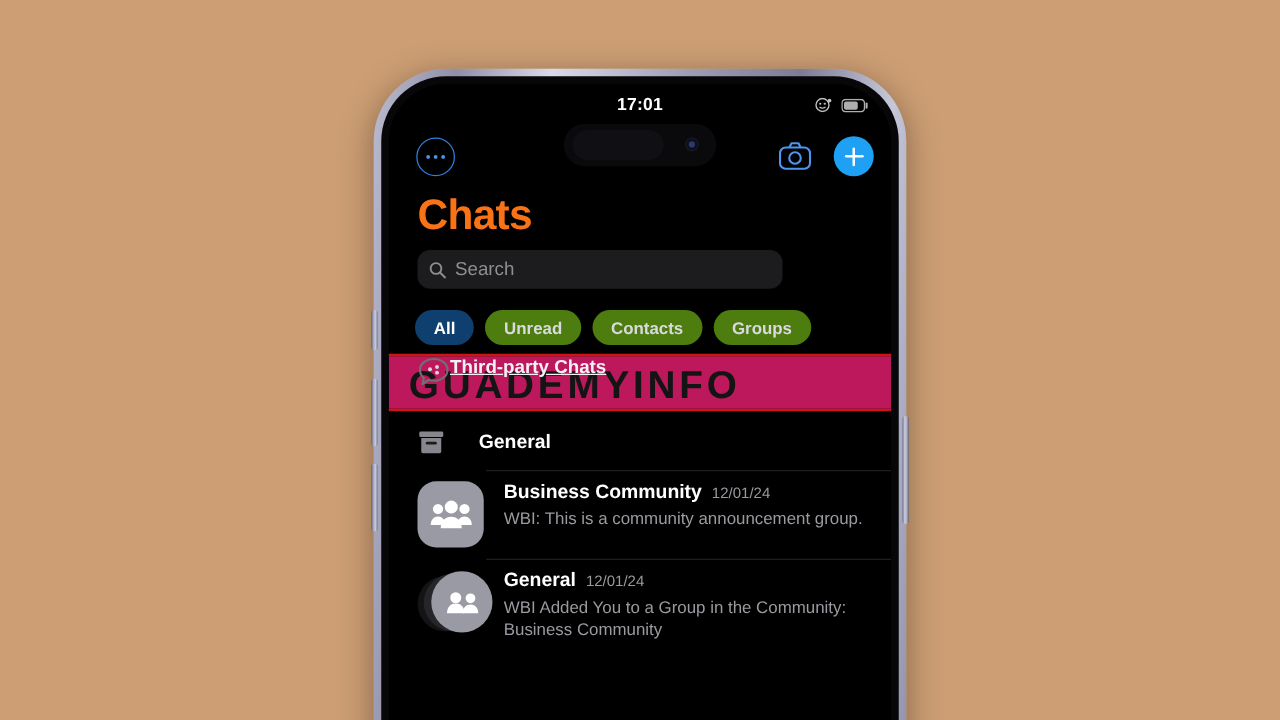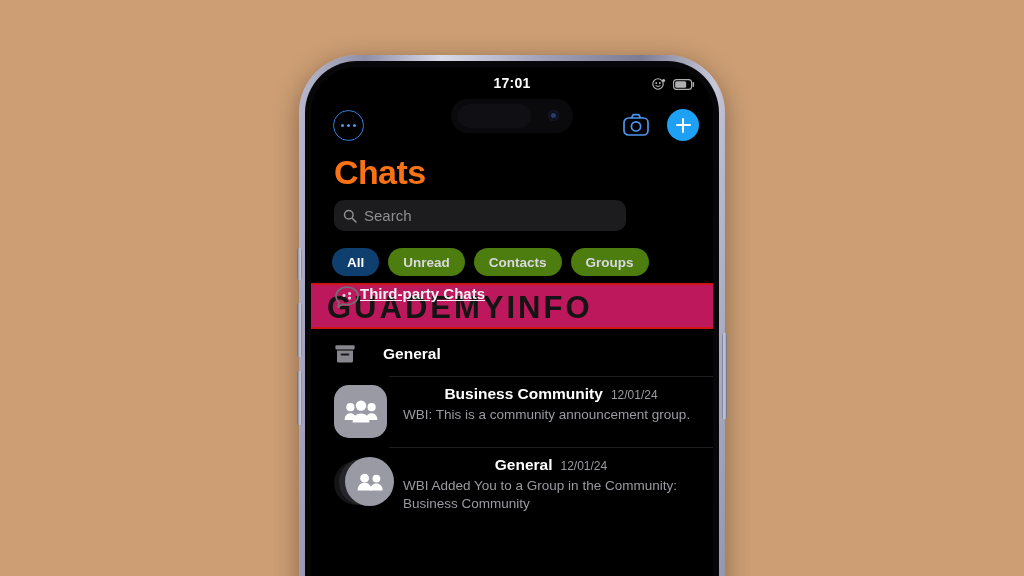--- a/index.html
+++ b/index.html
@@ -378,21 +378,21 @@
   }
   .chat-body {
     margin-left: 16px;
     flex: 1 1 auto;
     min-width: 0;
     padding-right: 14px;
   }
   .chat-top {
     display: flex;
     align-items: baseline;
-    justify-content: center;
+    justify-content: flex-start;
   }
   .chat-name {
     font-size: 15.5px;
     font-weight: bold;
     color: #ffffff;
   }
   .chat-time {
     font-size: 12px;
     color: #9a9aa0;
     flex: 0 0 auto;

